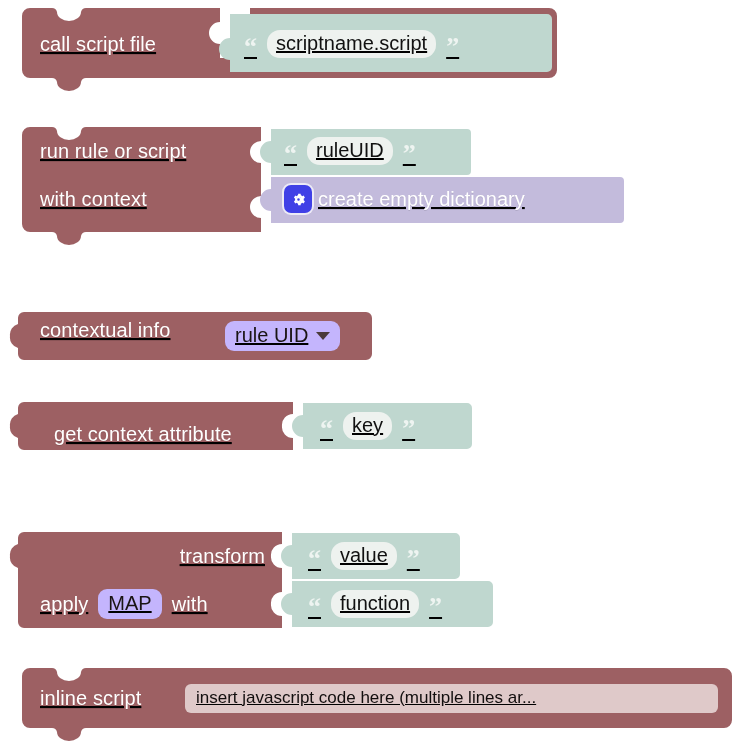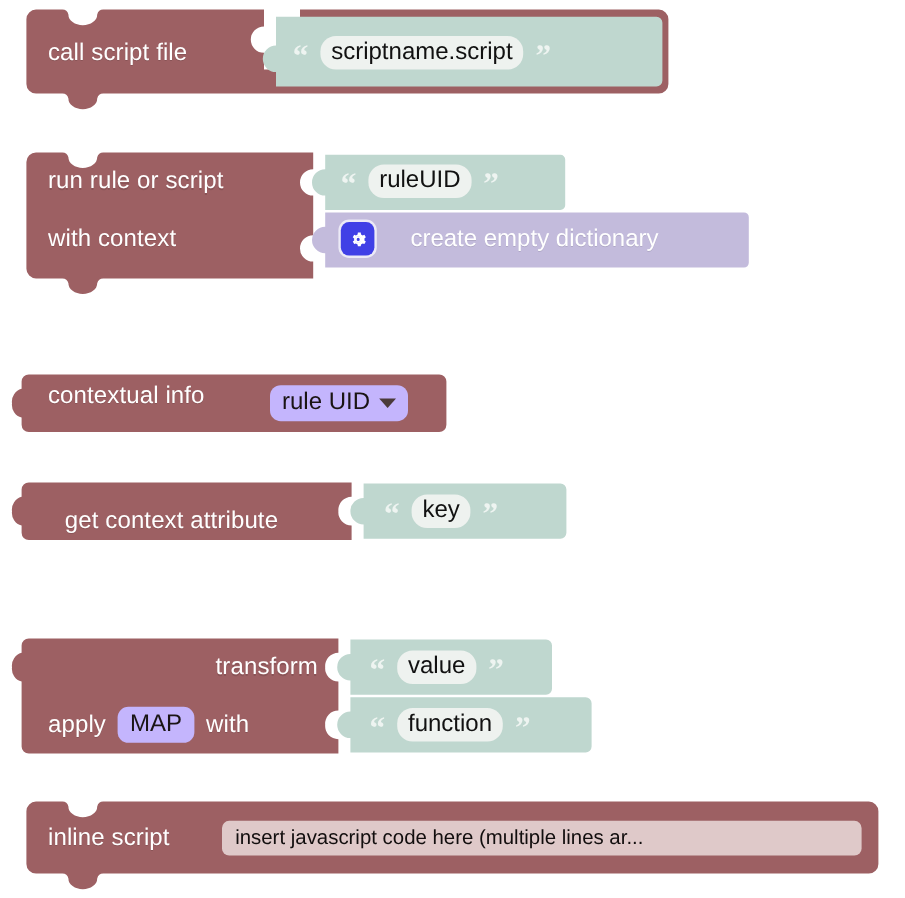--- a/index.html
+++ b/index.html
@@ -29,20 +29,21 @@
     top: 0;
     left: 0;
     overflow: visible;
   }
 
   .row {
     position: absolute;
     display: flex;
     align-items: center;
     white-space: nowrap;
+    text-decoration: underline;
   }
 
   .lbl {
     color: #ffffff;
     font-size: 20px;
     font-family: "Liberation Sans", sans-serif;
     text-shadow: 0 1px 0 rgba(0,0,0,0.12);
     letter-spacing: 0.1px;
   }
 
@@ -165,21 +166,21 @@
       <span class="lbl">with context</span>
     </div>
     <div class="row" style="left:262px; top:48px; height:48px;">
       <span class="gear-btn">
         <svg width="17" height="17" viewBox="0 0 24 24">
           <path fill="#ffffff" d="M12 8.2a3.8 3.8 0 1 0 0 7.6 3.8 3.8 0 0 0 0-7.6zm0 5.6a1.8 1.8 0 1 1 0-3.6 1.8 1.8 0 0 1 0 3.6z"></path>
           <path fill="#ffffff" d="M20.3 13.1c.05-.36.08-.72.08-1.1s-.03-.74-.08-1.1l2-1.5-2-3.4-2.3 1a7.6 7.6 0 0 0-1.9-1.1L15.7 2.4h-3.9l-.4 2.5c-.7.26-1.34.62-1.9 1.1l-2.3-1-2 3.4 2 1.5c-.05.36-.08.72-.08 1.1s.03.74.08 1.1l-2 1.5 2 3.4 2.3-1c.56.48 1.2.84 1.9 1.1l.4 2.5h3.9l.4-2.5c.7-.26 1.34-.62 1.9-1.1l2.3 1 2-3.4z" opacity="0"></path>
           <path fill="#ffffff" d="M19.4 12a7.4 7.4 0 0 0-.1-1.2l1.7-1.3-1.7-3-2 .8a7.3 7.3 0 0 0-2-1.2l-.3-2.1h-3.4l-.3 2.1c-.74.26-1.42.66-2 1.2l-2-.8-1.7 3 1.7 1.3a7.4 7.4 0 0 0 0 2.4l-1.7 1.3 1.7 3 2-.8c.58.54 1.26.94 2 1.2l.3 2.1h3.4l.3-2.1c.74-.26 1.42-.66 2-1.2l2 .8 1.7-3-1.7-1.3c.07-.39.1-.79.1-1.2zm-7.4 3.4a3.4 3.4 0 1 1 0-6.8 3.4 3.4 0 0 1 0 6.8z"></path>
         </svg>
       </span>
-      <span class="purple-label" style="margin-left:30px;">create empty dictionary</span>
+      <span class="purple-label" style="margin-left:6px;">create empty dictionary</span>
     </div>
   </div>
 
   <div class="block" style="left:10px; top:312px;">
     <svg class="blk-svg" width="370" height="48" viewBox="0 0 370 48">
       <path d="M14,0 H356 a6,6 0 0 1 6,6 V42 a6,6 0 0 1 -6,6 H14
                a6,6 0 0 1 -6,-6 V36
                a11,11 0 0 1 -8,-12 a11,11 0 0 1 8,-12 V6 a6,6 0 0 1 6,-6 Z" fill="#9d6063"></path>
     </svg>
     <div class="row" style="left:30px; top:0; height:36px;">

